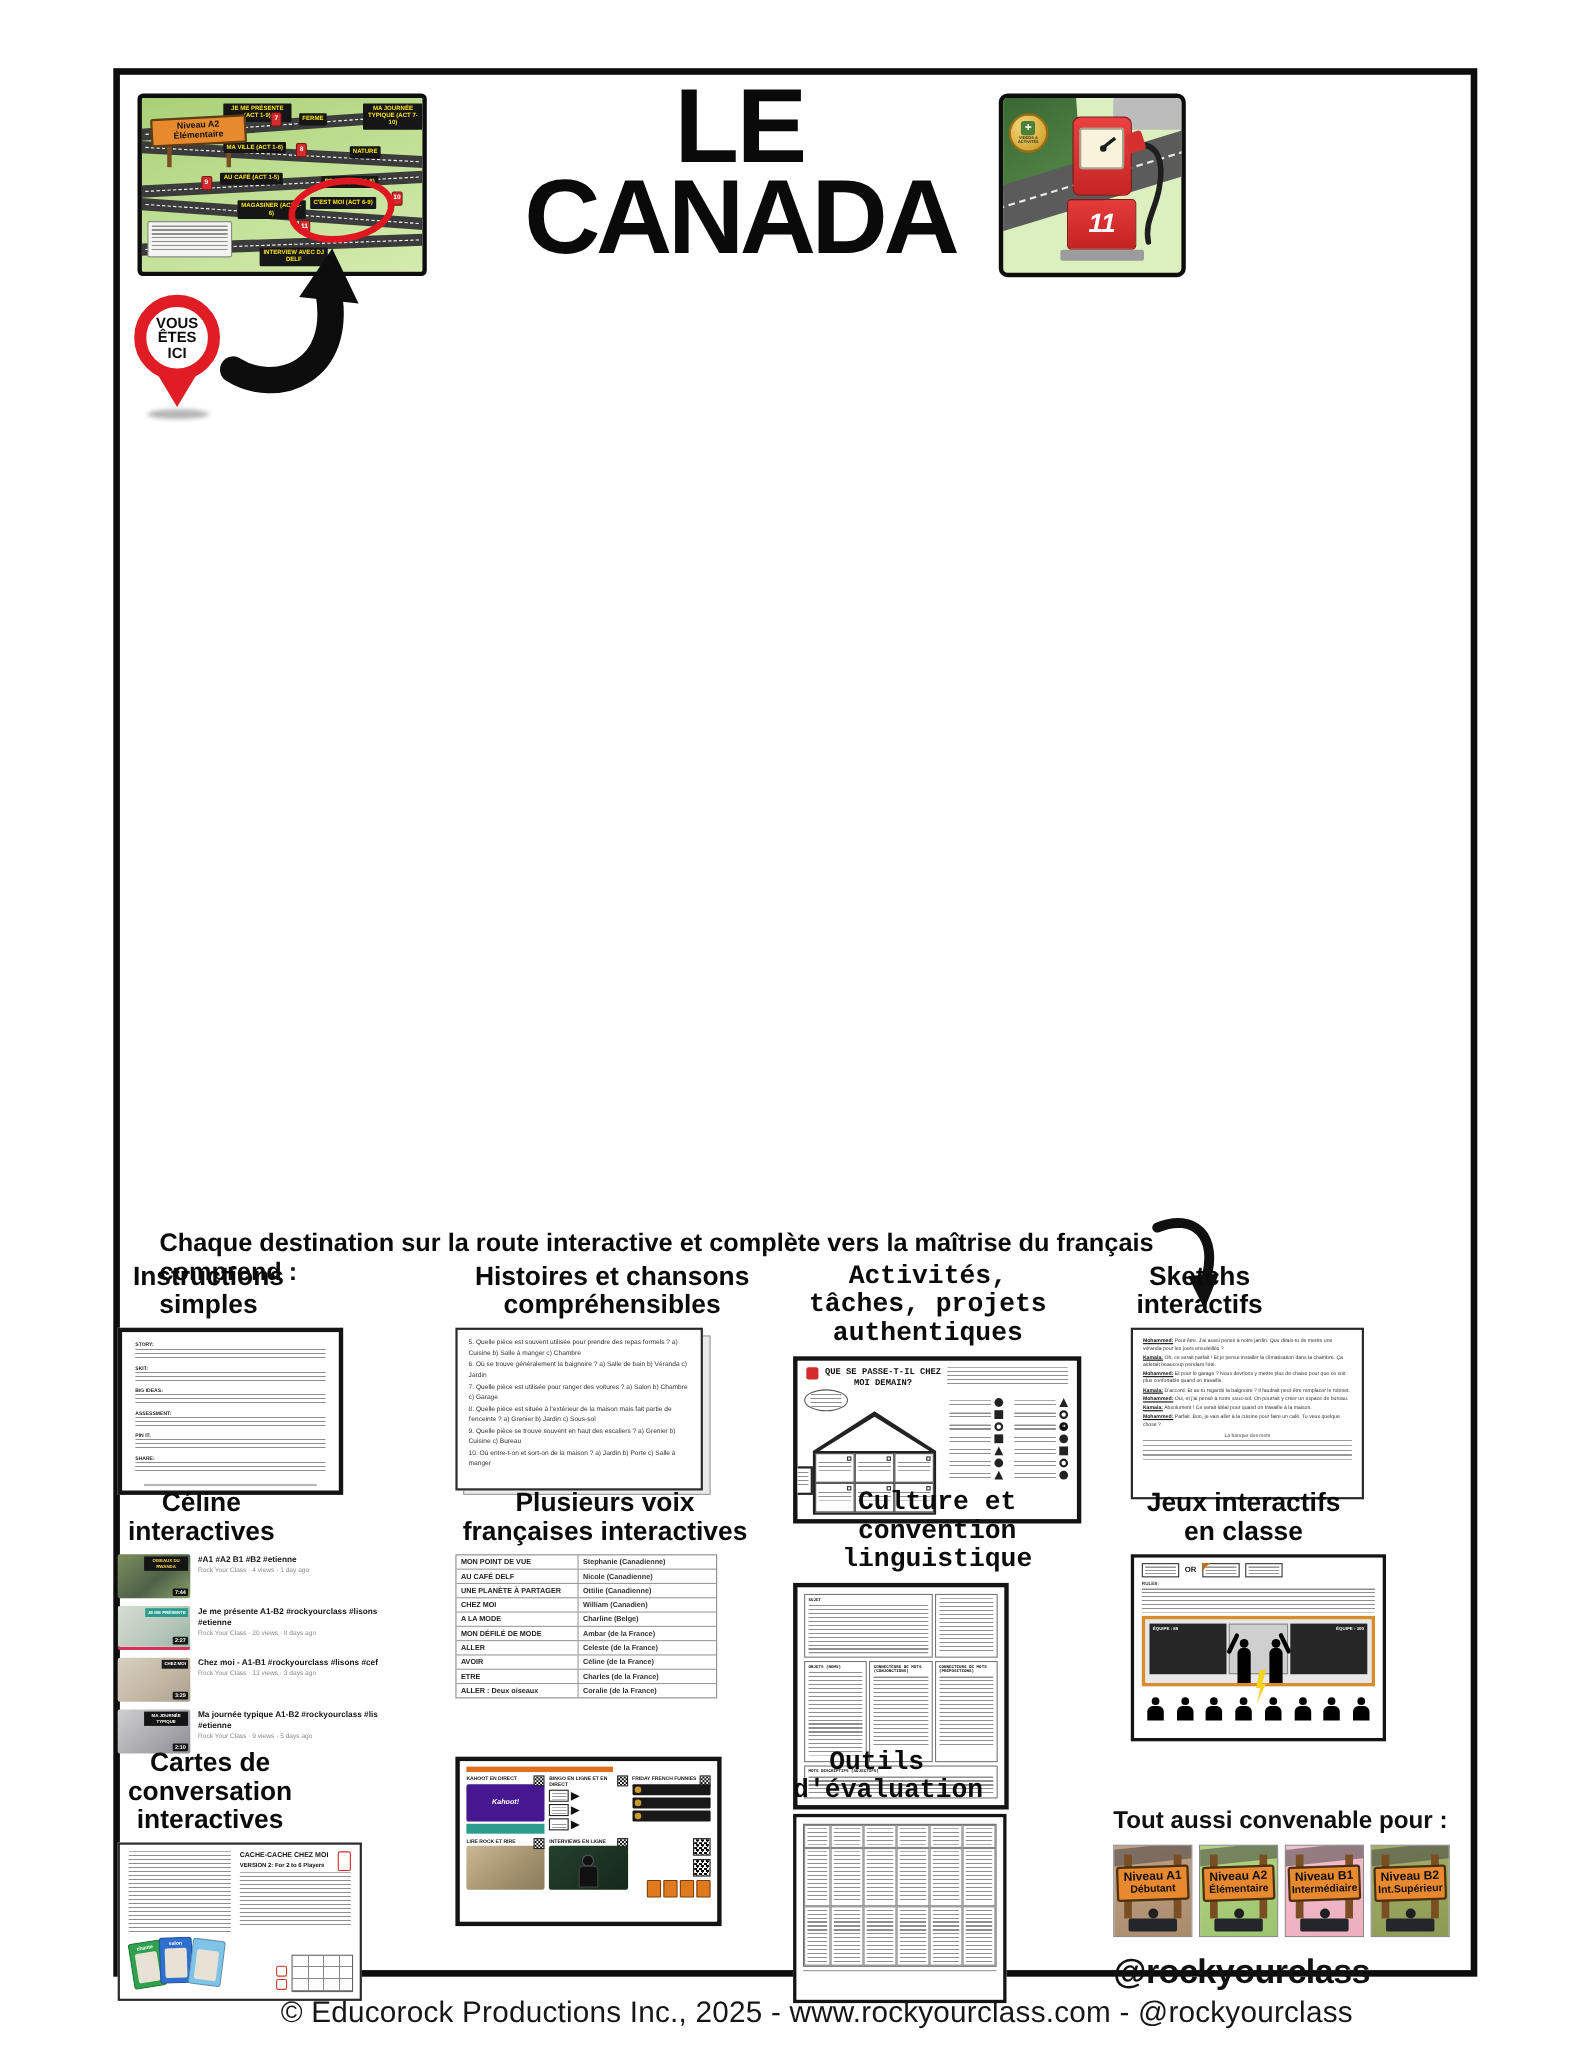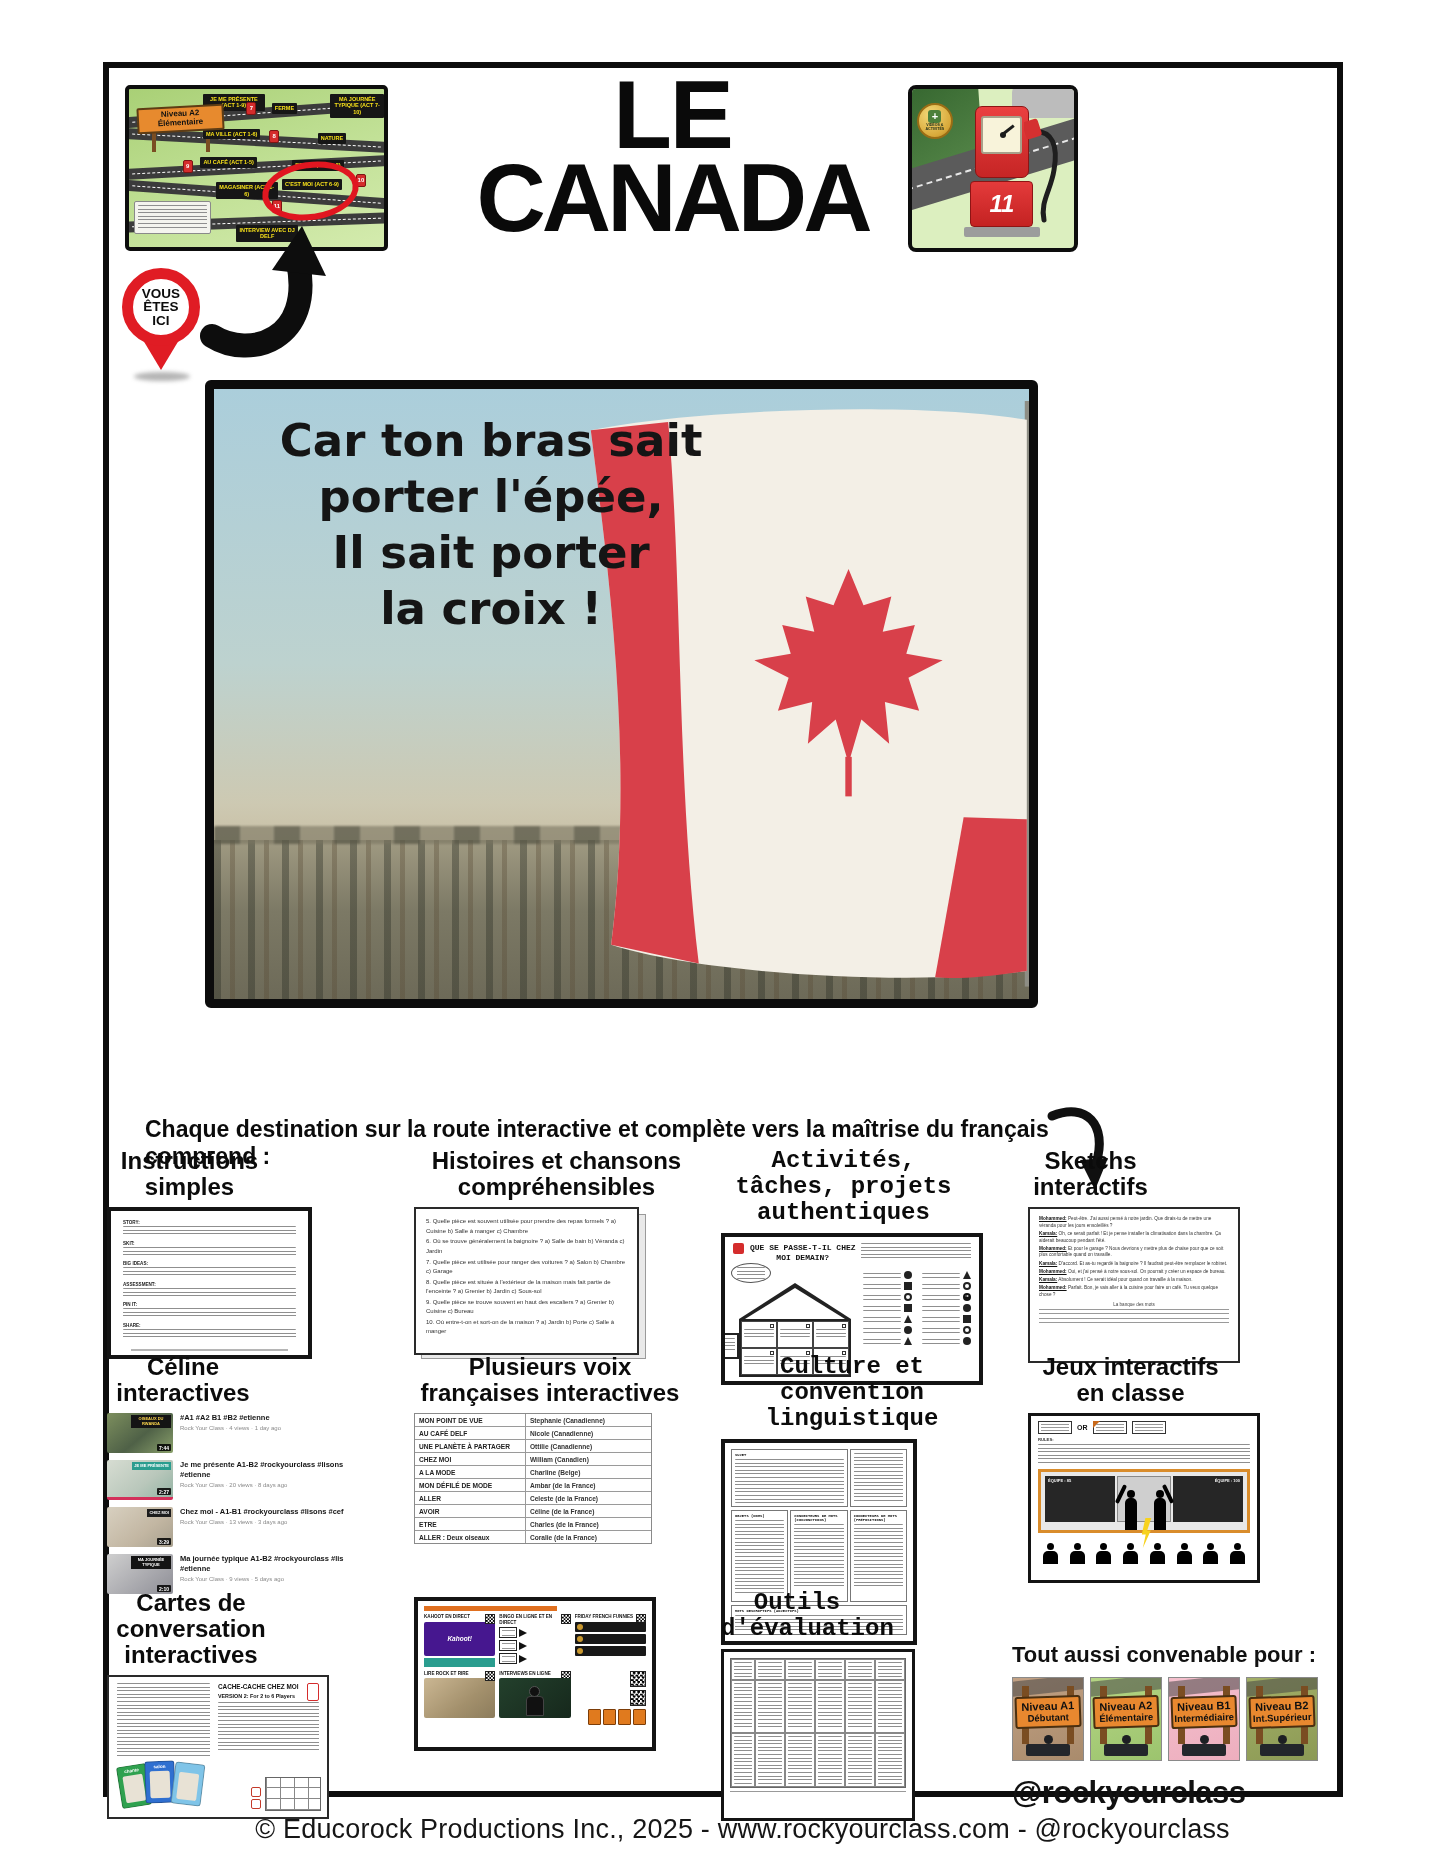--- a/index.html
+++ b/index.html
@@ -379,39 +379,20 @@
     <div class="pin-tail"></div>
     <div class="pin-ring">VOUS ÊTES ICI</div>
     <div class="pin-shadow"></div>
   </div>
 
   <svg class="arrow-svg" style="left:198px; top:224px;" width="140" height="142" viewBox="0 0 140 142">
     <path d="M14,112 C52,136 116,116 100,38" fill="none" stroke="#0d0d0d" stroke-width="24" stroke-linecap="round"></path>
     <polygon points="74,46 128,52 104,2" fill="#0d0d0d"></polygon>
   </svg>
 
-  <div class="flag-hero">
-    <div class="city"></div>
-    <svg class="flag-cloth" viewBox="0 0 480 560" preserveAspectRatio="none">
-      <rect x="468" y="0" width="6" height="560" fill="#8d8d84"></rect>
-      <path d="M42,28 C140,8 360,0 470,18 L470,545 C360,560 150,548 62,520 C84,352 62,180 42,28 Z" fill="#f3efe6"></path>
-      <path d="M42,28 C62,180 84,352 62,520 L148,538 C126,362 132,170 118,20 Z" fill="#d8404a"></path>
-      <path d="M470,400 L470,545 C430,551 402,553 380,551 L408,398 Z" fill="#d8404a"></path>
-      <g transform="translate(295,250) scale(1.05)" fill="#d8404a">
-        <path d="M0,-85 L14,-52 L40,-60 L32,-28 L62,-34 L54,-8 L88,-2 L56,14 L66,44 L34,36 L38,74 L12,52 L0,92 L-12,52 L-38,74 L-34,36 L-66,44 L-56,14 L-88,-2 L-54,-8 L-62,-34 L-32,-28 L-40,-60 L-14,-52 Z"></path>
-        <rect x="-3" y="86" width="6" height="36"></rect>
-      </g>
-    </svg>
-    <div class="quote">
-      <div>Car ton bras sait</div>
-      <div>porter l'épée,</div>
-      <div>Il sait porter</div>
-      <div>la croix !</div>
-    </div>
-  </div>
 
   <div class="intro">Chaque destination sur la route interactive et complète vers la maîtrise du français comprend :</div>
   <svg class="arrow-svg" style="left:1046px; top:1106px;" width="74" height="92" viewBox="0 0 74 92">
     <path d="M6,10 C40,-4 62,18 50,58" fill="none" stroke="#101010" stroke-width="9" stroke-linecap="round"></path>
     <polygon points="34,54 62,52 49,84" fill="#101010"></polygon>
   </svg>
 
   <div class="cell c1 r1">
     <div class="sec-title tw160">Instructions simples</div>
     <div class="thumb docb4 inst-doc">

